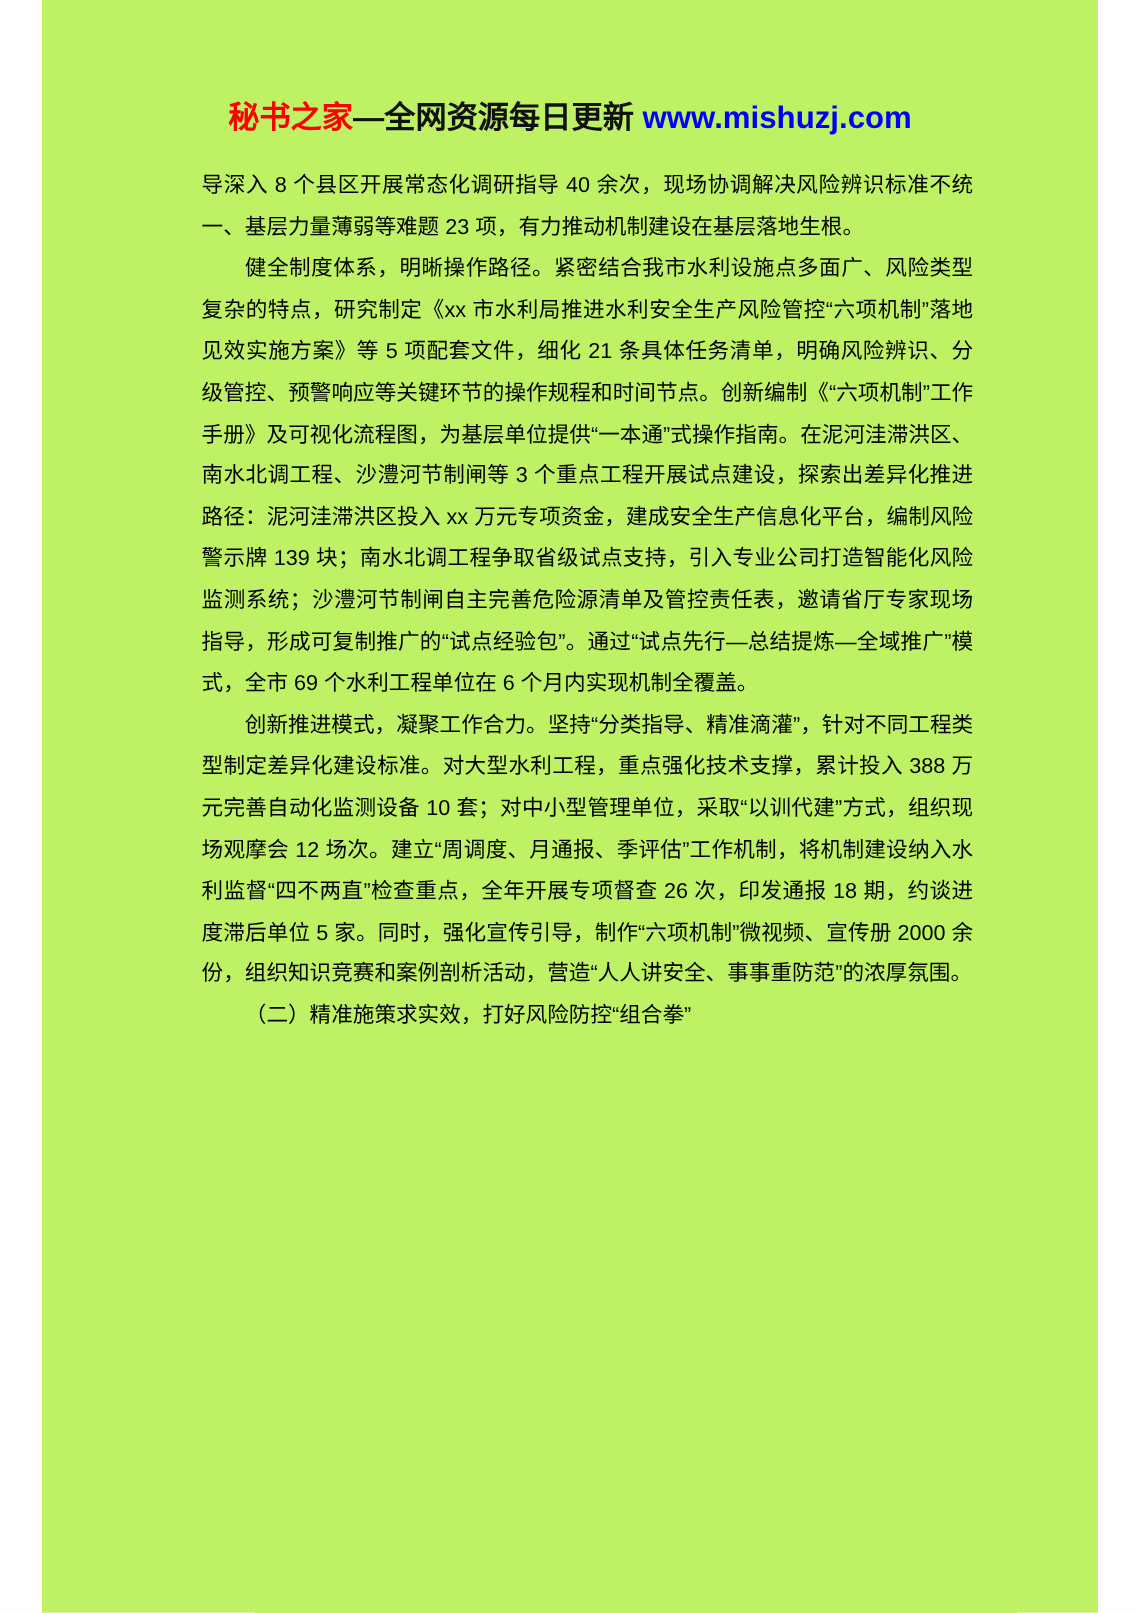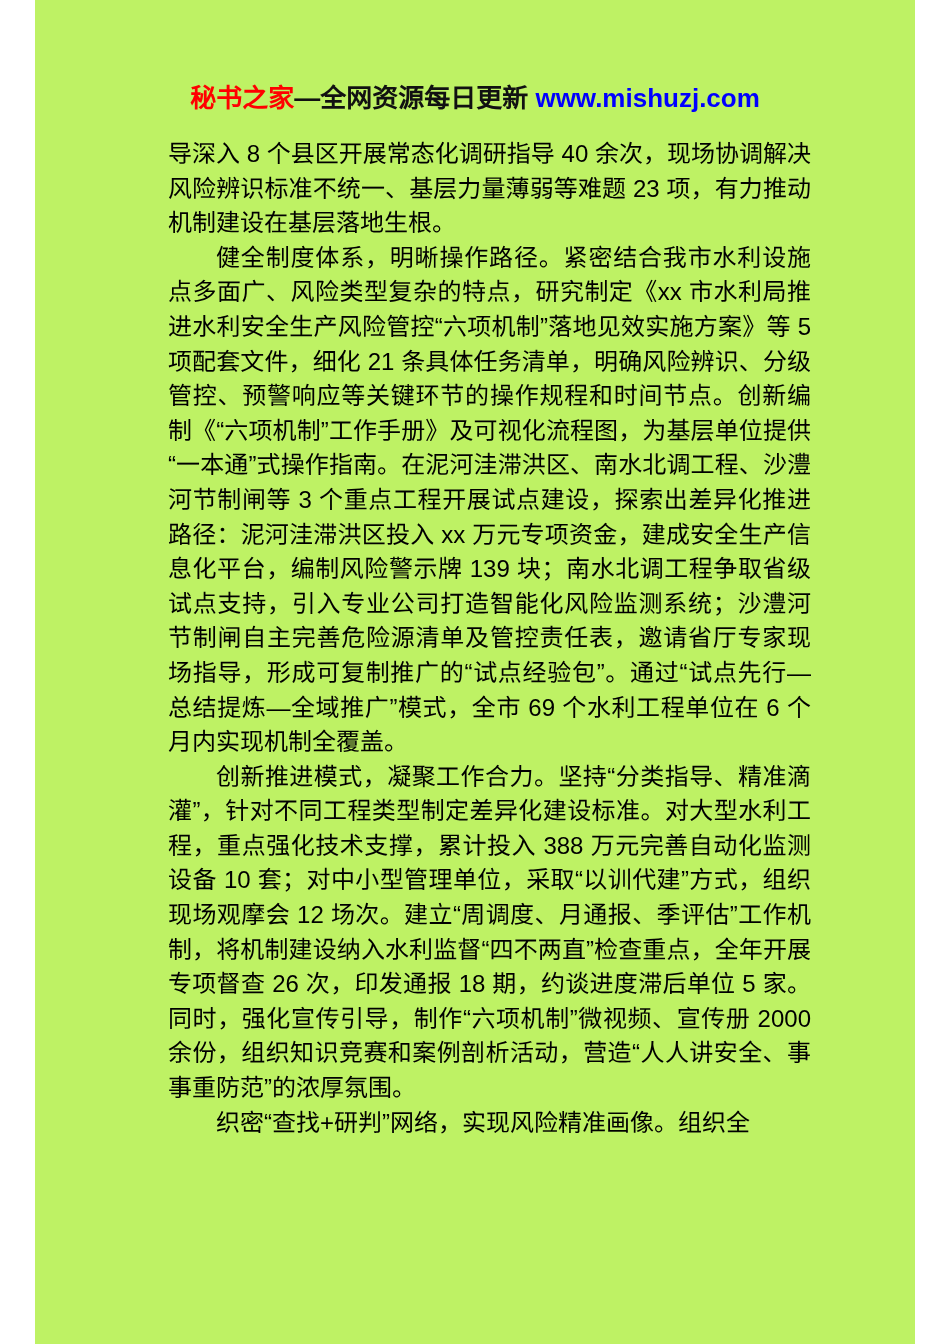--- a/index.html
+++ b/index.html
@@ -26,21 +26,21 @@
   }
   .brand    { color: #ff0000; }
   .tagline  { color: #111111; }
   .site-url { color: #0000ff; font-family: "Liberation Sans", sans-serif; }
 
   .doc-body {
     margin-top: 23px;
     padding-left: 133px;
     padding-right: 104px;
     color: #000000;
-    font-size: 24px;
+    font-size: 18px;
     line-height: 34.6px;
     text-align: justify;
     text-justify: inter-ideograph;
     font-family: "Liberation Sans", sans-serif;
   }
   .doc-body p { margin: 0; }
   .doc-body p.indent { text-indent: 2em; }
 </style>
 </head>
 <body>
@@ -48,16 +48,16 @@
 <div class="page">
 
   <div class="doc-header">
     <span class="brand">秘书之家</span><span class="tagline">—全网资源每日更新 </span><span class="site-url">www.mishuzj.com</span>
   </div>
 
   <div class="doc-body">
     <p>导深入 8 个县区开展常态化调研指导 40 余次，现场协调解决风险辨识标准不统一、基层力量薄弱等难题 23 项，有力推动机制建设在基层落地生根。</p>
     <p class="indent">健全制度体系，明晰操作路径。紧密结合我市水利设施点多面广、风险类型复杂的特点，研究制定《xx 市水利局推进水利安全生产风险管控“六项机制”落地见效实施方案》等 5 项配套文件，细化 21 条具体任务清单，明确风险辨识、分级管控、预警响应等关键环节的操作规程和时间节点。创新编制《“六项机制”工作手册》及可视化流程图，为基层单位提供“一本通”式操作指南。在泥河洼滞洪区、南水北调工程、沙澧河节制闸等 3 个重点工程开展试点建设，探索出差异化推进路径：泥河洼滞洪区投入 xx 万元专项资金，建成安全生产信息化平台，编制风险警示牌 139 块；南水北调工程争取省级试点支持，引入专业公司打造智能化风险监测系统；沙澧河节制闸自主完善危险源清单及管控责任表，邀请省厅专家现场指导，形成可复制推广的“试点经验包”。通过“试点先行—总结提炼—全域推广”模式，全市 69 个水利工程单位在 6 个月内实现机制全覆盖。</p>
     <p class="indent">创新推进模式，凝聚工作合力。坚持“分类指导、精准滴灌”，针对不同工程类型制定差异化建设标准。对大型水利工程，重点强化技术支撑，累计投入 388 万元完善自动化监测设备 10 套；对中小型管理单位，采取“以训代建”方式，组织现场观摩会 12 场次。建立“周调度、月通报、季评估”工作机制，将机制建设纳入水利监督“四不两直”检查重点，全年开展专项督查 26 次，印发通报 18 期，约谈进度滞后单位 5 家。同时，强化宣传引导，制作“六项机制”微视频、宣传册 2000 余份，组织知识竞赛和案例剖析活动，营造“人人讲安全、事事重防范”的浓厚氛围。</p>
-    <p class="indent">织密“查找+研判”网络，实现风险精准画像。组织全</p>
+    <p class="indent">（二）精准施策求实效，打好风险防控“组合拳”</p>
   </div>
 
 </div>
 
 </body></html>

